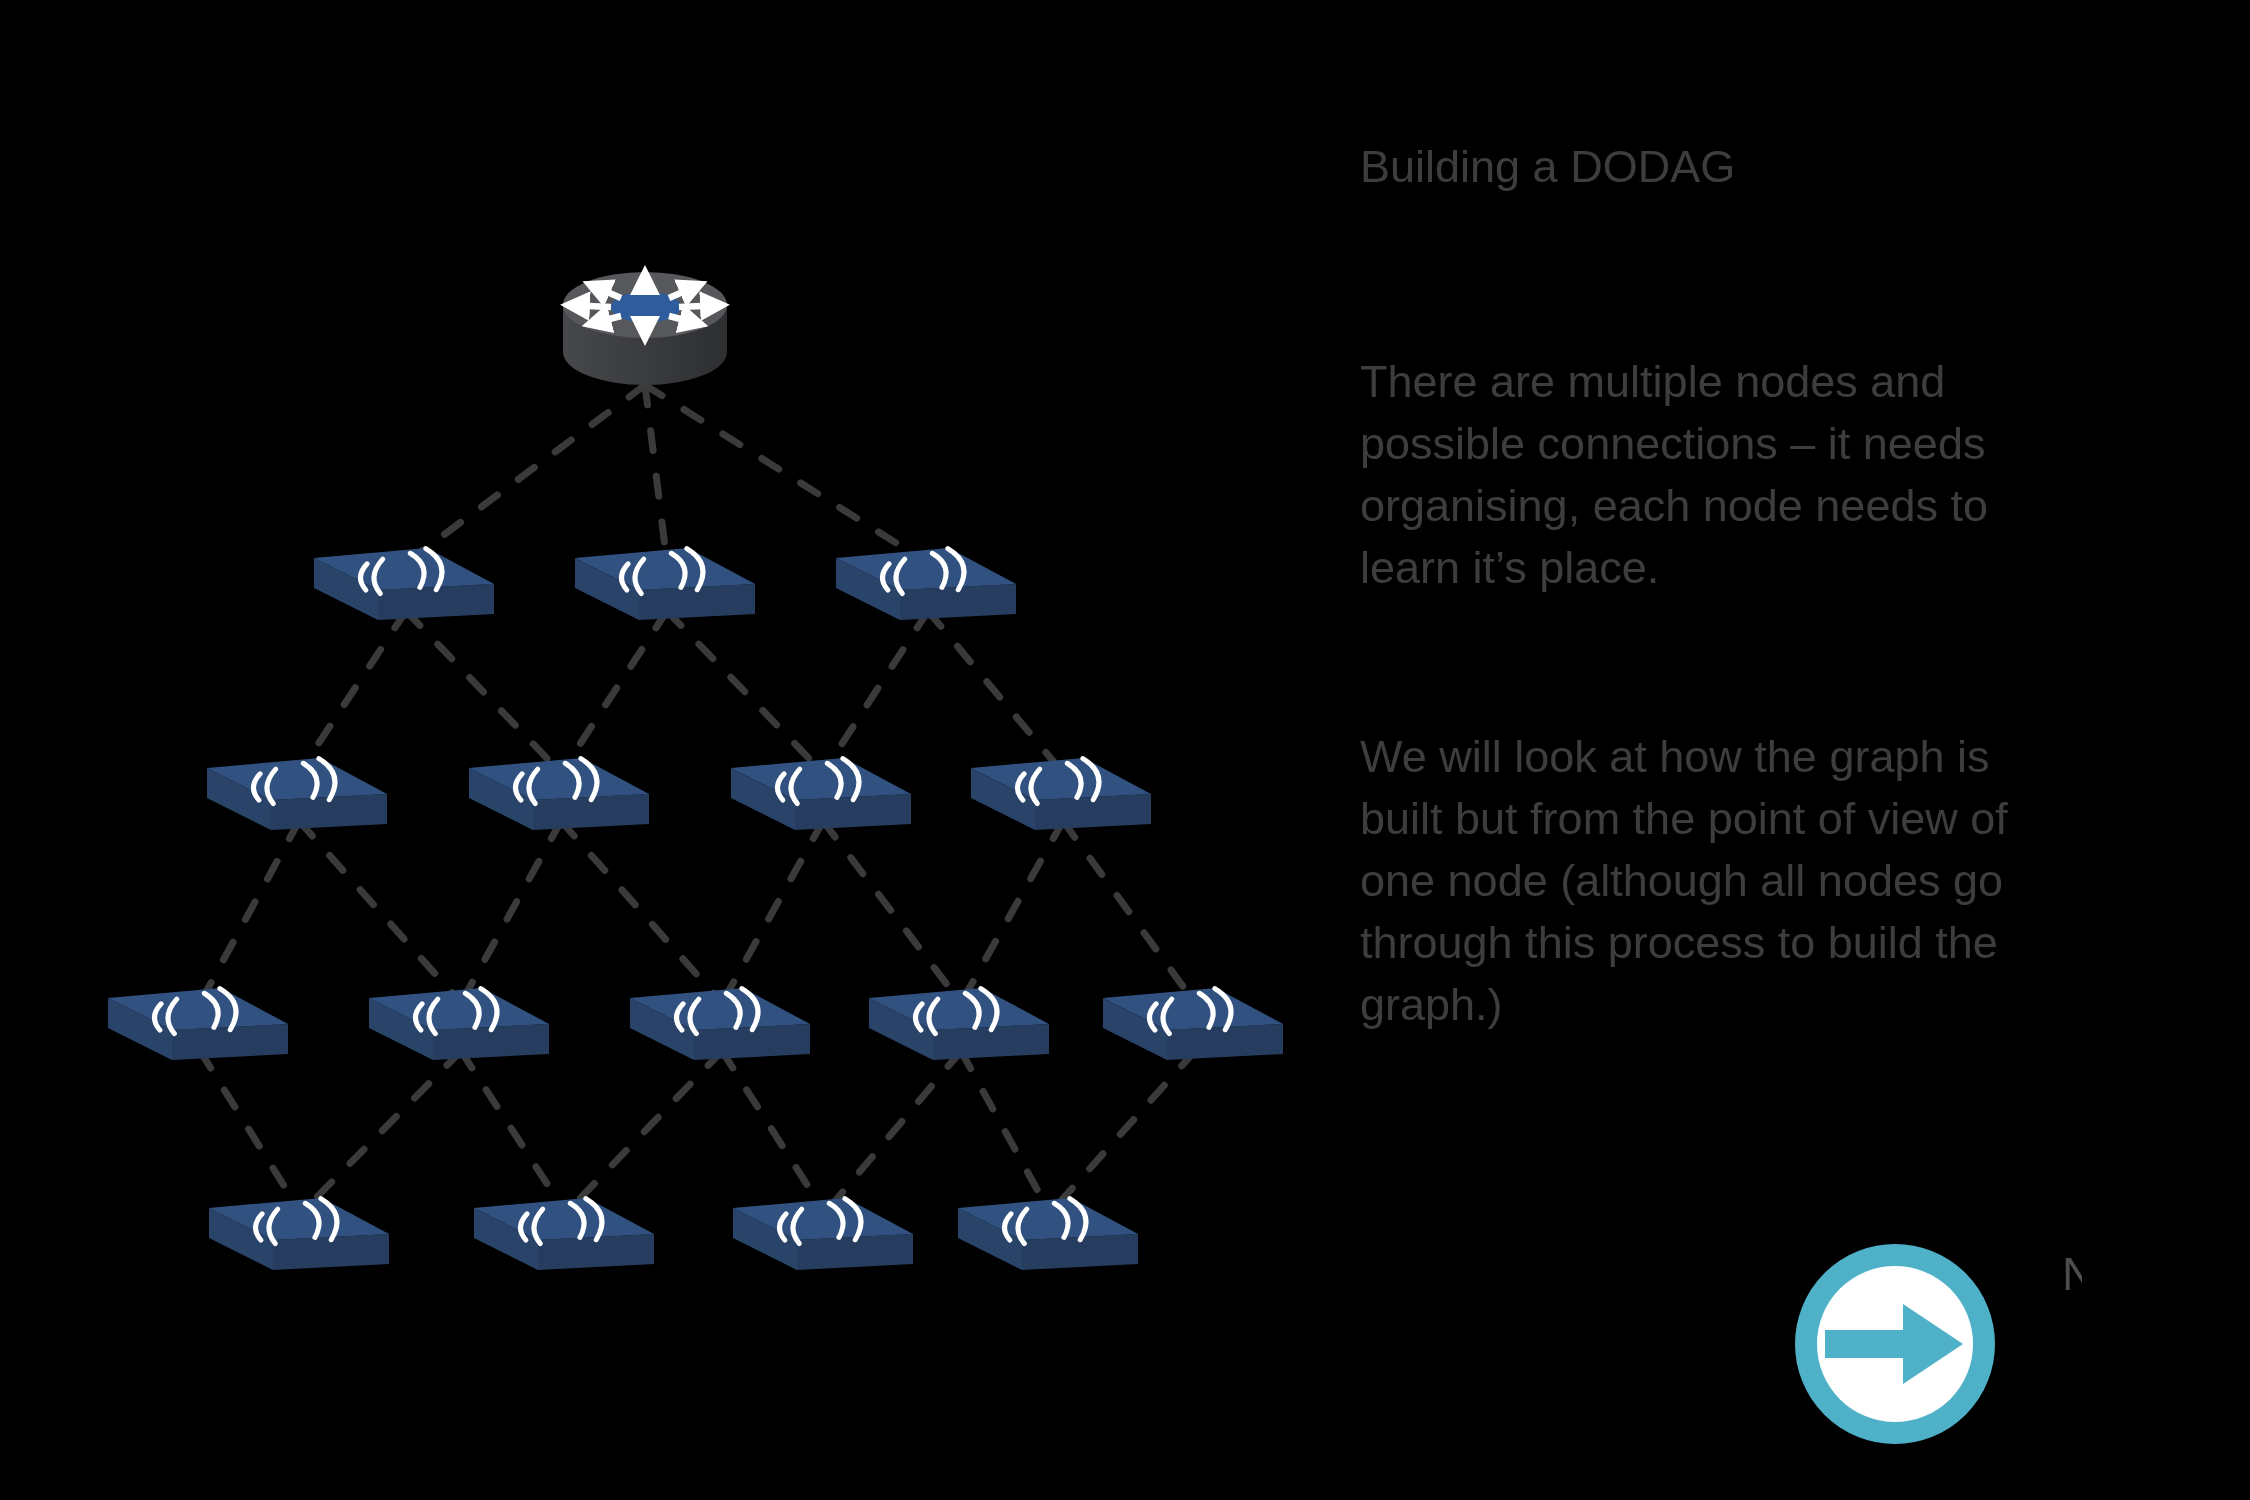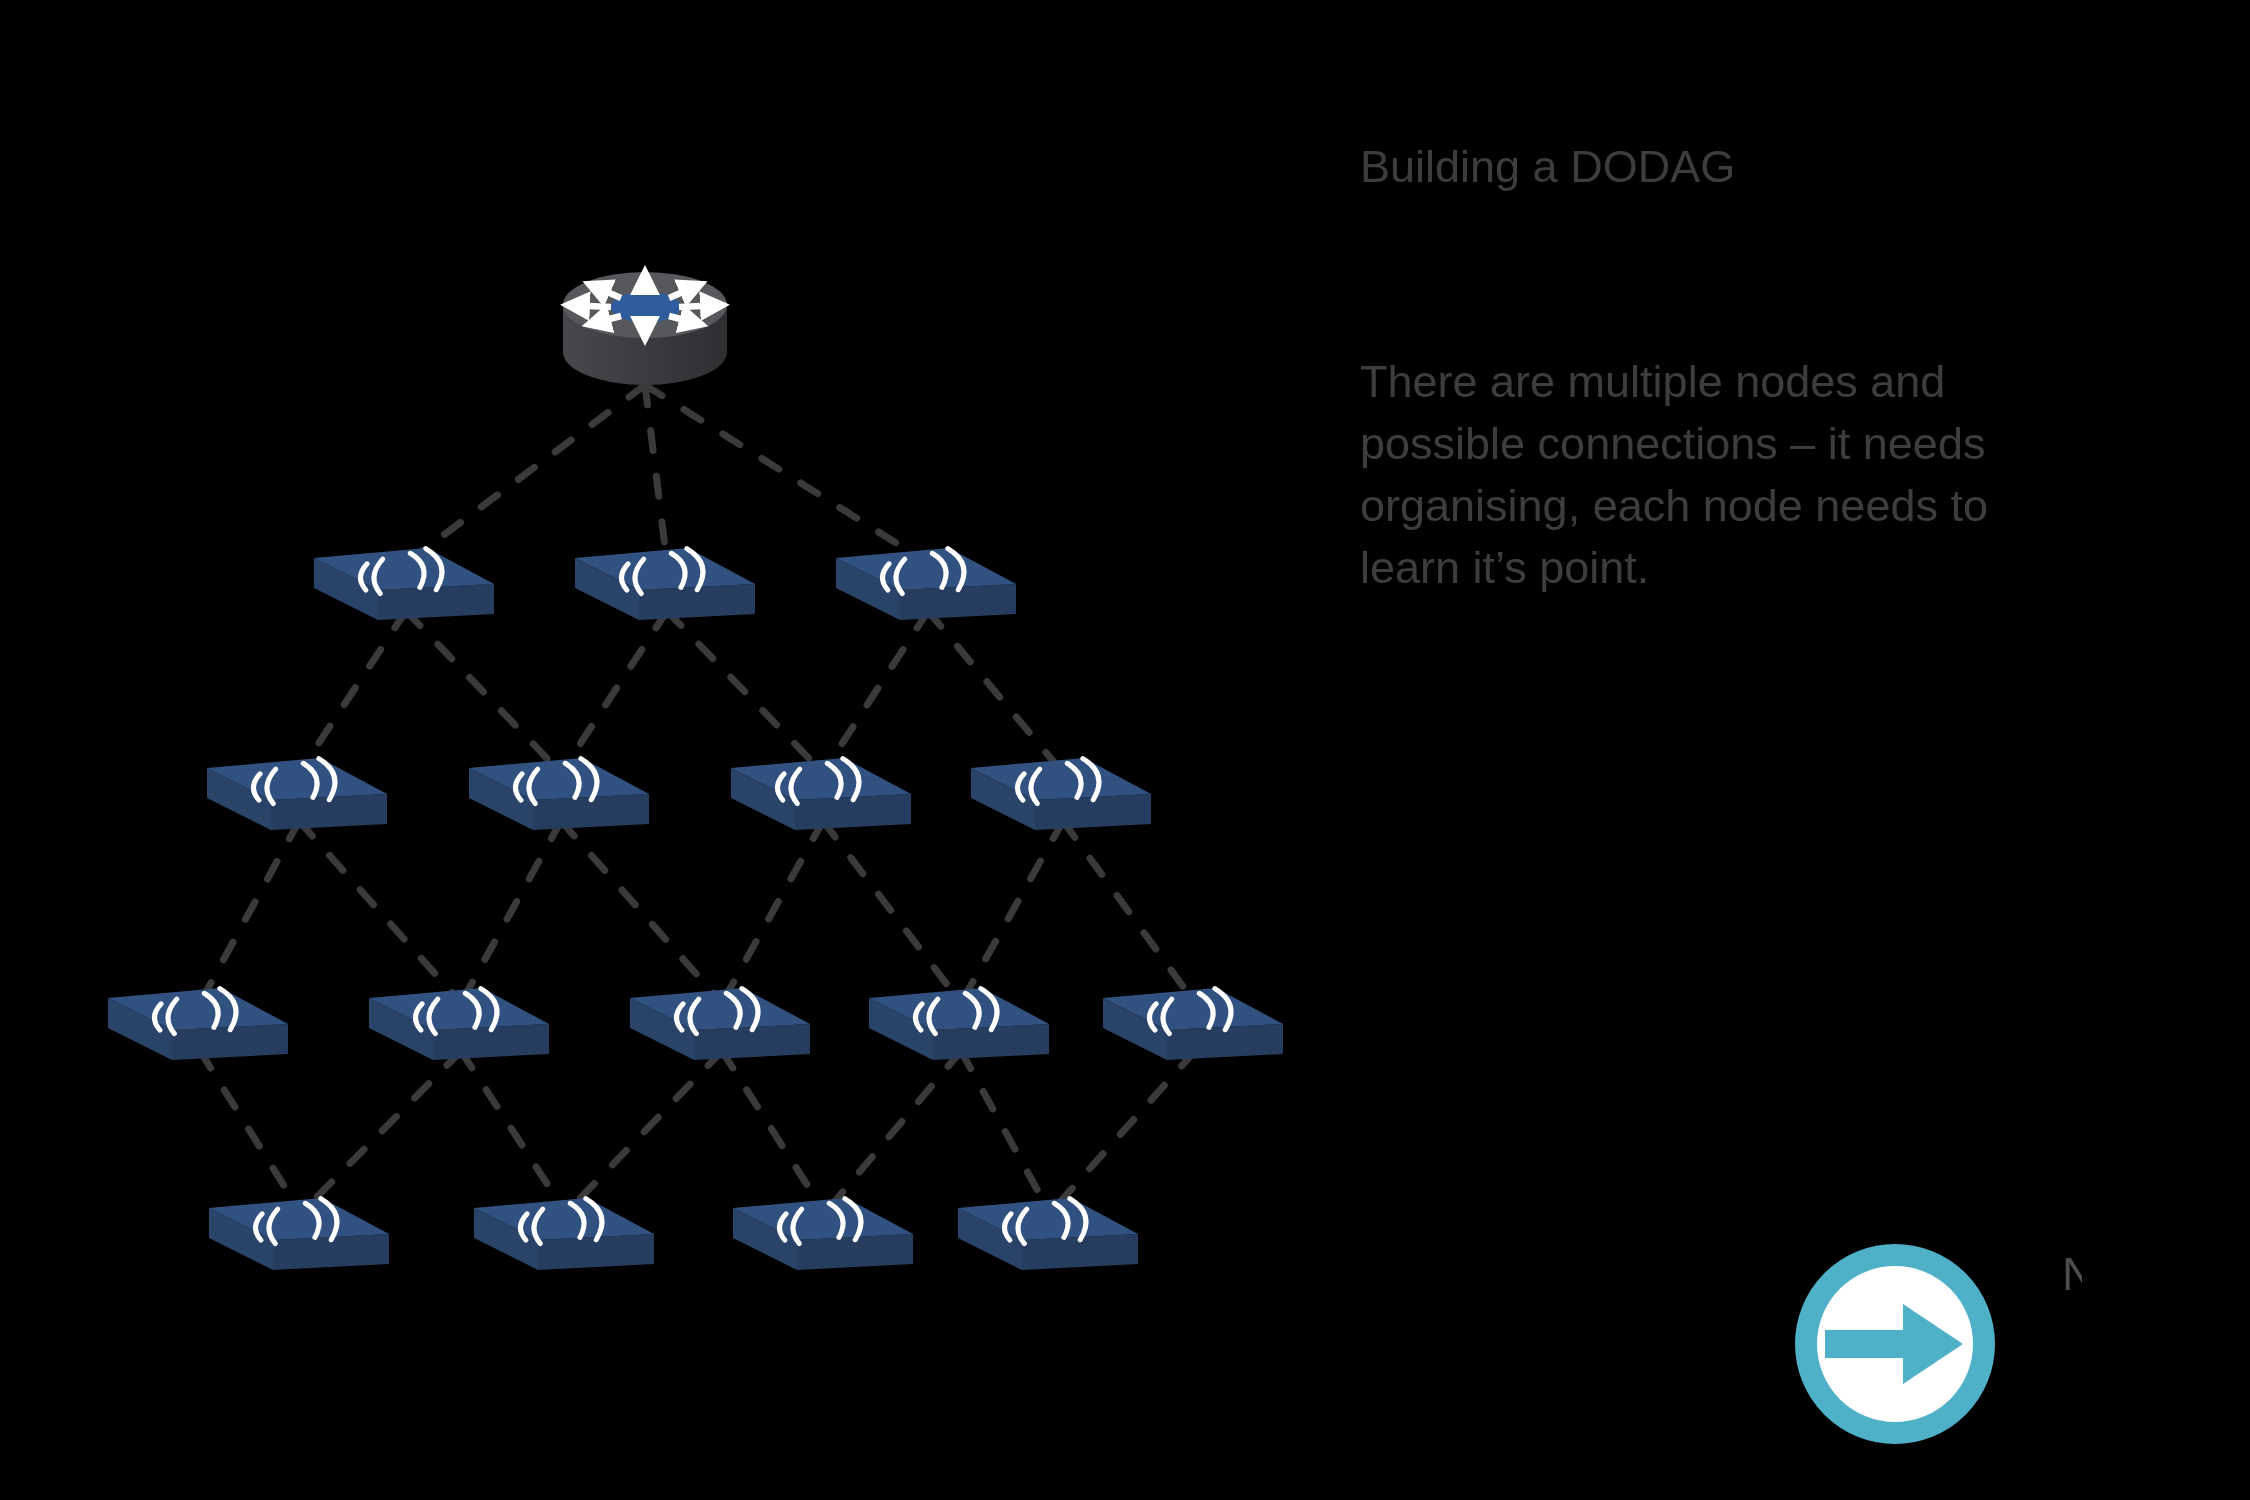--- a/index.html
+++ b/index.html
@@ -117,21 +117,26 @@
         <use href="#nodeproto" xlink:href="#nodeproto" x="733" y="1196"></use>
         <use href="#nodeproto" xlink:href="#nodeproto" x="958" y="1196"></use>
       </g>
   </svg>
 
   <div class="textcol">
     <h1 class="slide-title">Building a DODAG</h1>
     <p class="para">There are multiple nodes and
 possible connections – it needs
 organising, each node needs to
-learn it’s point.</p>
+learn it’s place.</p>
+    <p class="para">We will look at how the graph is
+built but from the point of view of
+one node (although all nodes go
+through this process to build the
+graph.)</p>
   </div>
 
   <div class="next-btn" role="button">
     <svg viewBox="0 0 200 200">
       <circle cx="100" cy="100" r="89" fill="#ffffff" stroke="var(--teal)" stroke-width="22"></circle>
       <rect x="30" y="86" width="80" height="28" fill="var(--teal)"></rect>
       <polygon points="108,60 168,100 108,140" fill="var(--teal)"></polygon>
     </svg>
   </div>
   <div class="next-label">Next</div>

